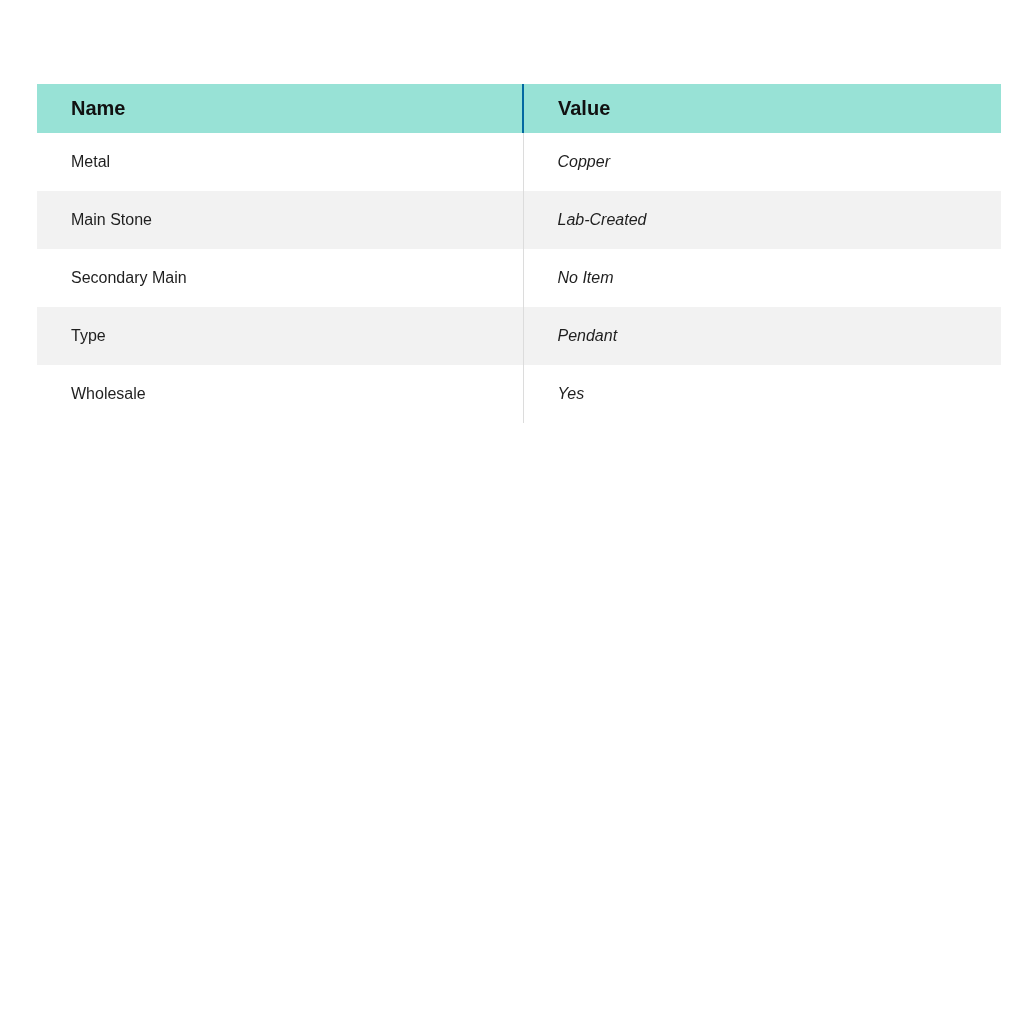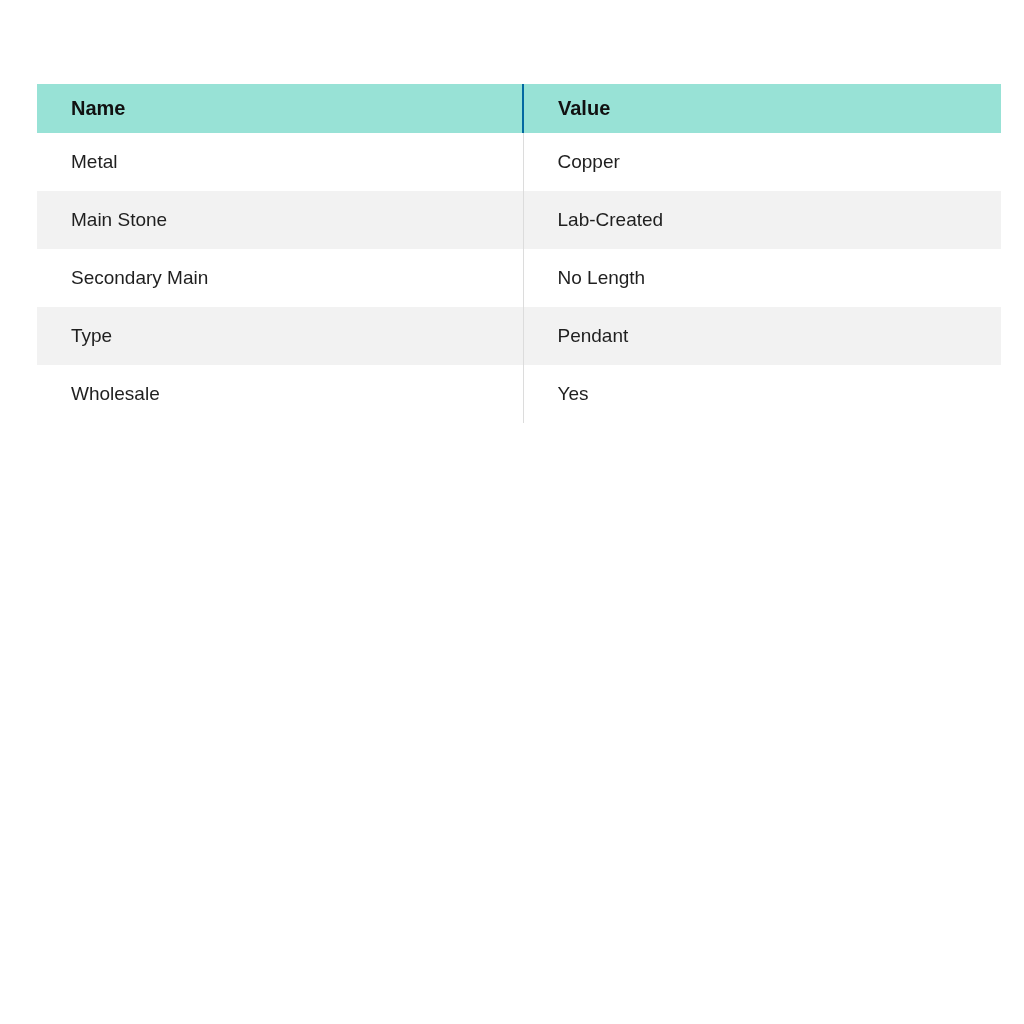--- a/index.html
+++ b/index.html
@@ -48,26 +48,27 @@
   }
 
   table.specs-table thead th + th {
     border-left: 2px solid #0369a1;
   }
 
   table.specs-table tbody td {
     height: 58px;
     vertical-align: middle;
     padding: 0 0 0 34px;
-    font-size: 19px;
+    font-size: 16px;
     font-weight: 400;
   }
 
   table.specs-table tbody td + td {
     border-left: 1px solid var(--divider, #dcdcdc);
+    font-style: italic;
   }
 
   table.specs-table tbody tr:nth-child(odd) td {
     background: var(--row-bg, #ffffff);
   }
 
   table.specs-table tbody tr:nth-child(even) td {
     background: var(--row-alt-bg, #f2f2f2);
   }
 </style>
@@ -91,21 +92,21 @@
           <tr>
             <td>Metal</td>
             <td>Copper</td>
           </tr>
           <tr>
             <td>Main Stone</td>
             <td>Lab-Created</td>
           </tr>
           <tr>
             <td>Secondary Main</td>
-            <td>No Length</td>
+            <td>No Item</td>
           </tr>
           <tr>
             <td>Type</td>
             <td>Pendant</td>
           </tr>
           <tr>
             <td>Wholesale</td>
             <td>Yes</td>
           </tr>
         </tbody>

